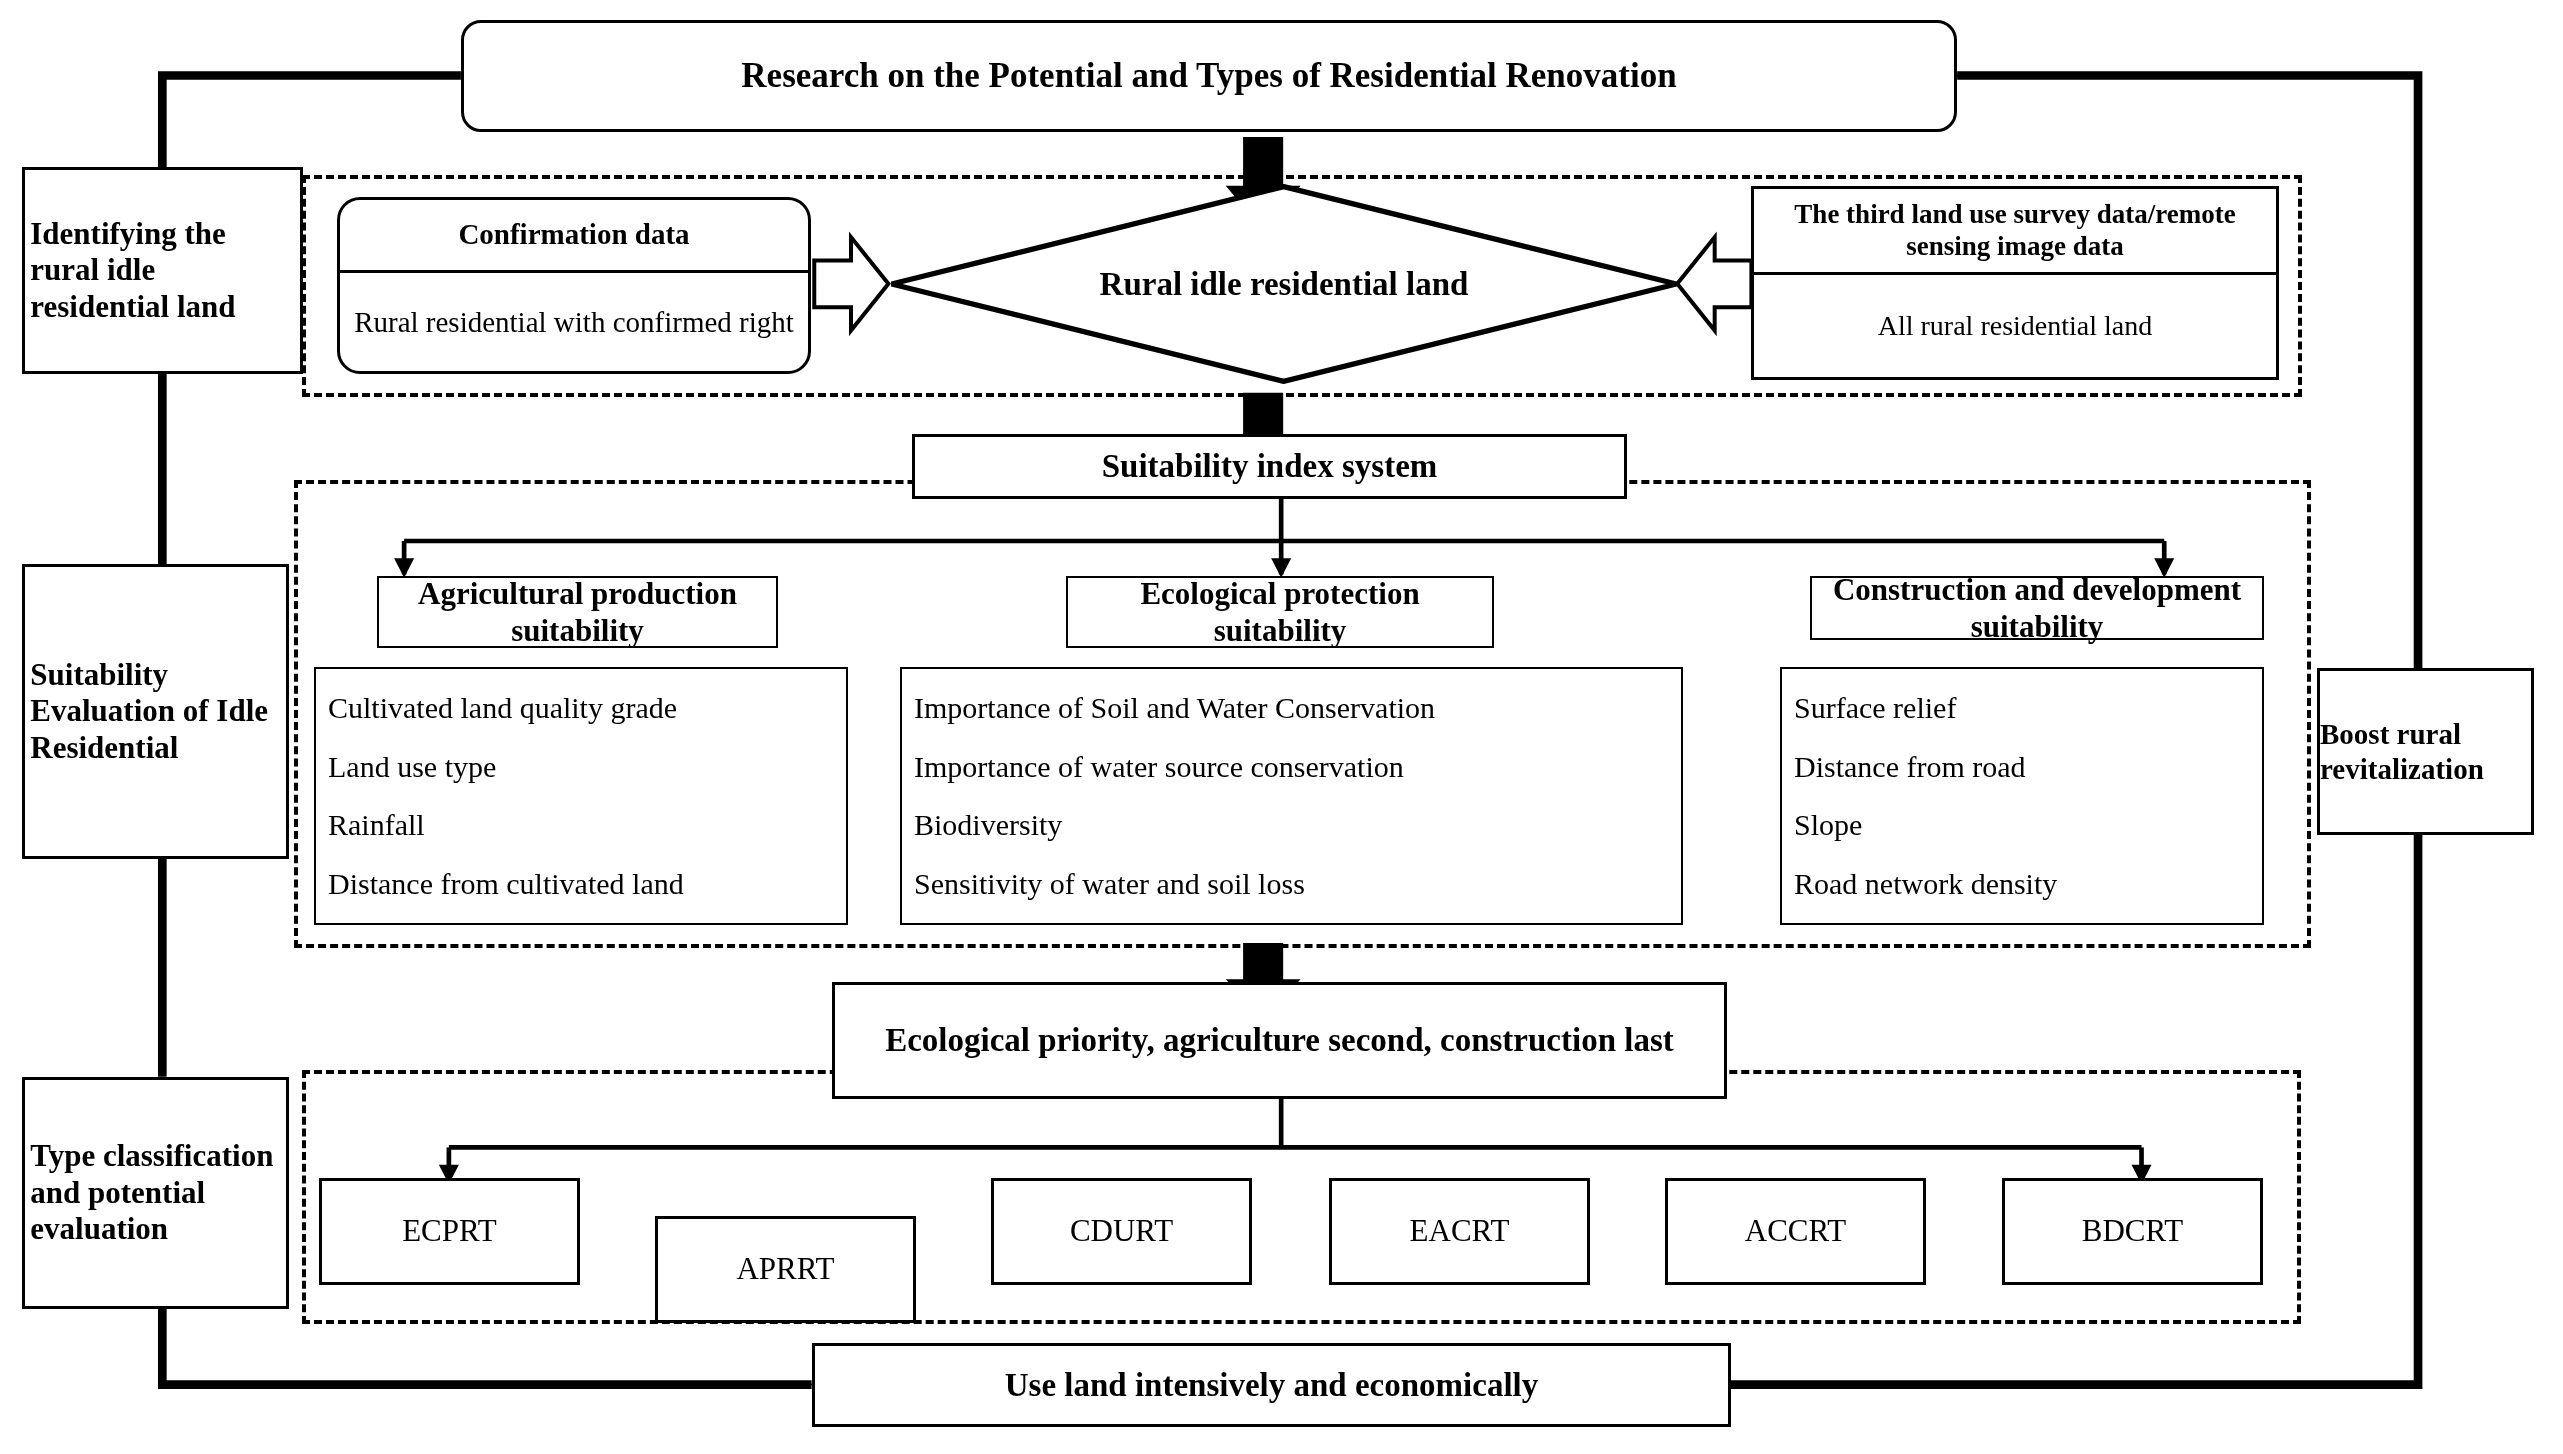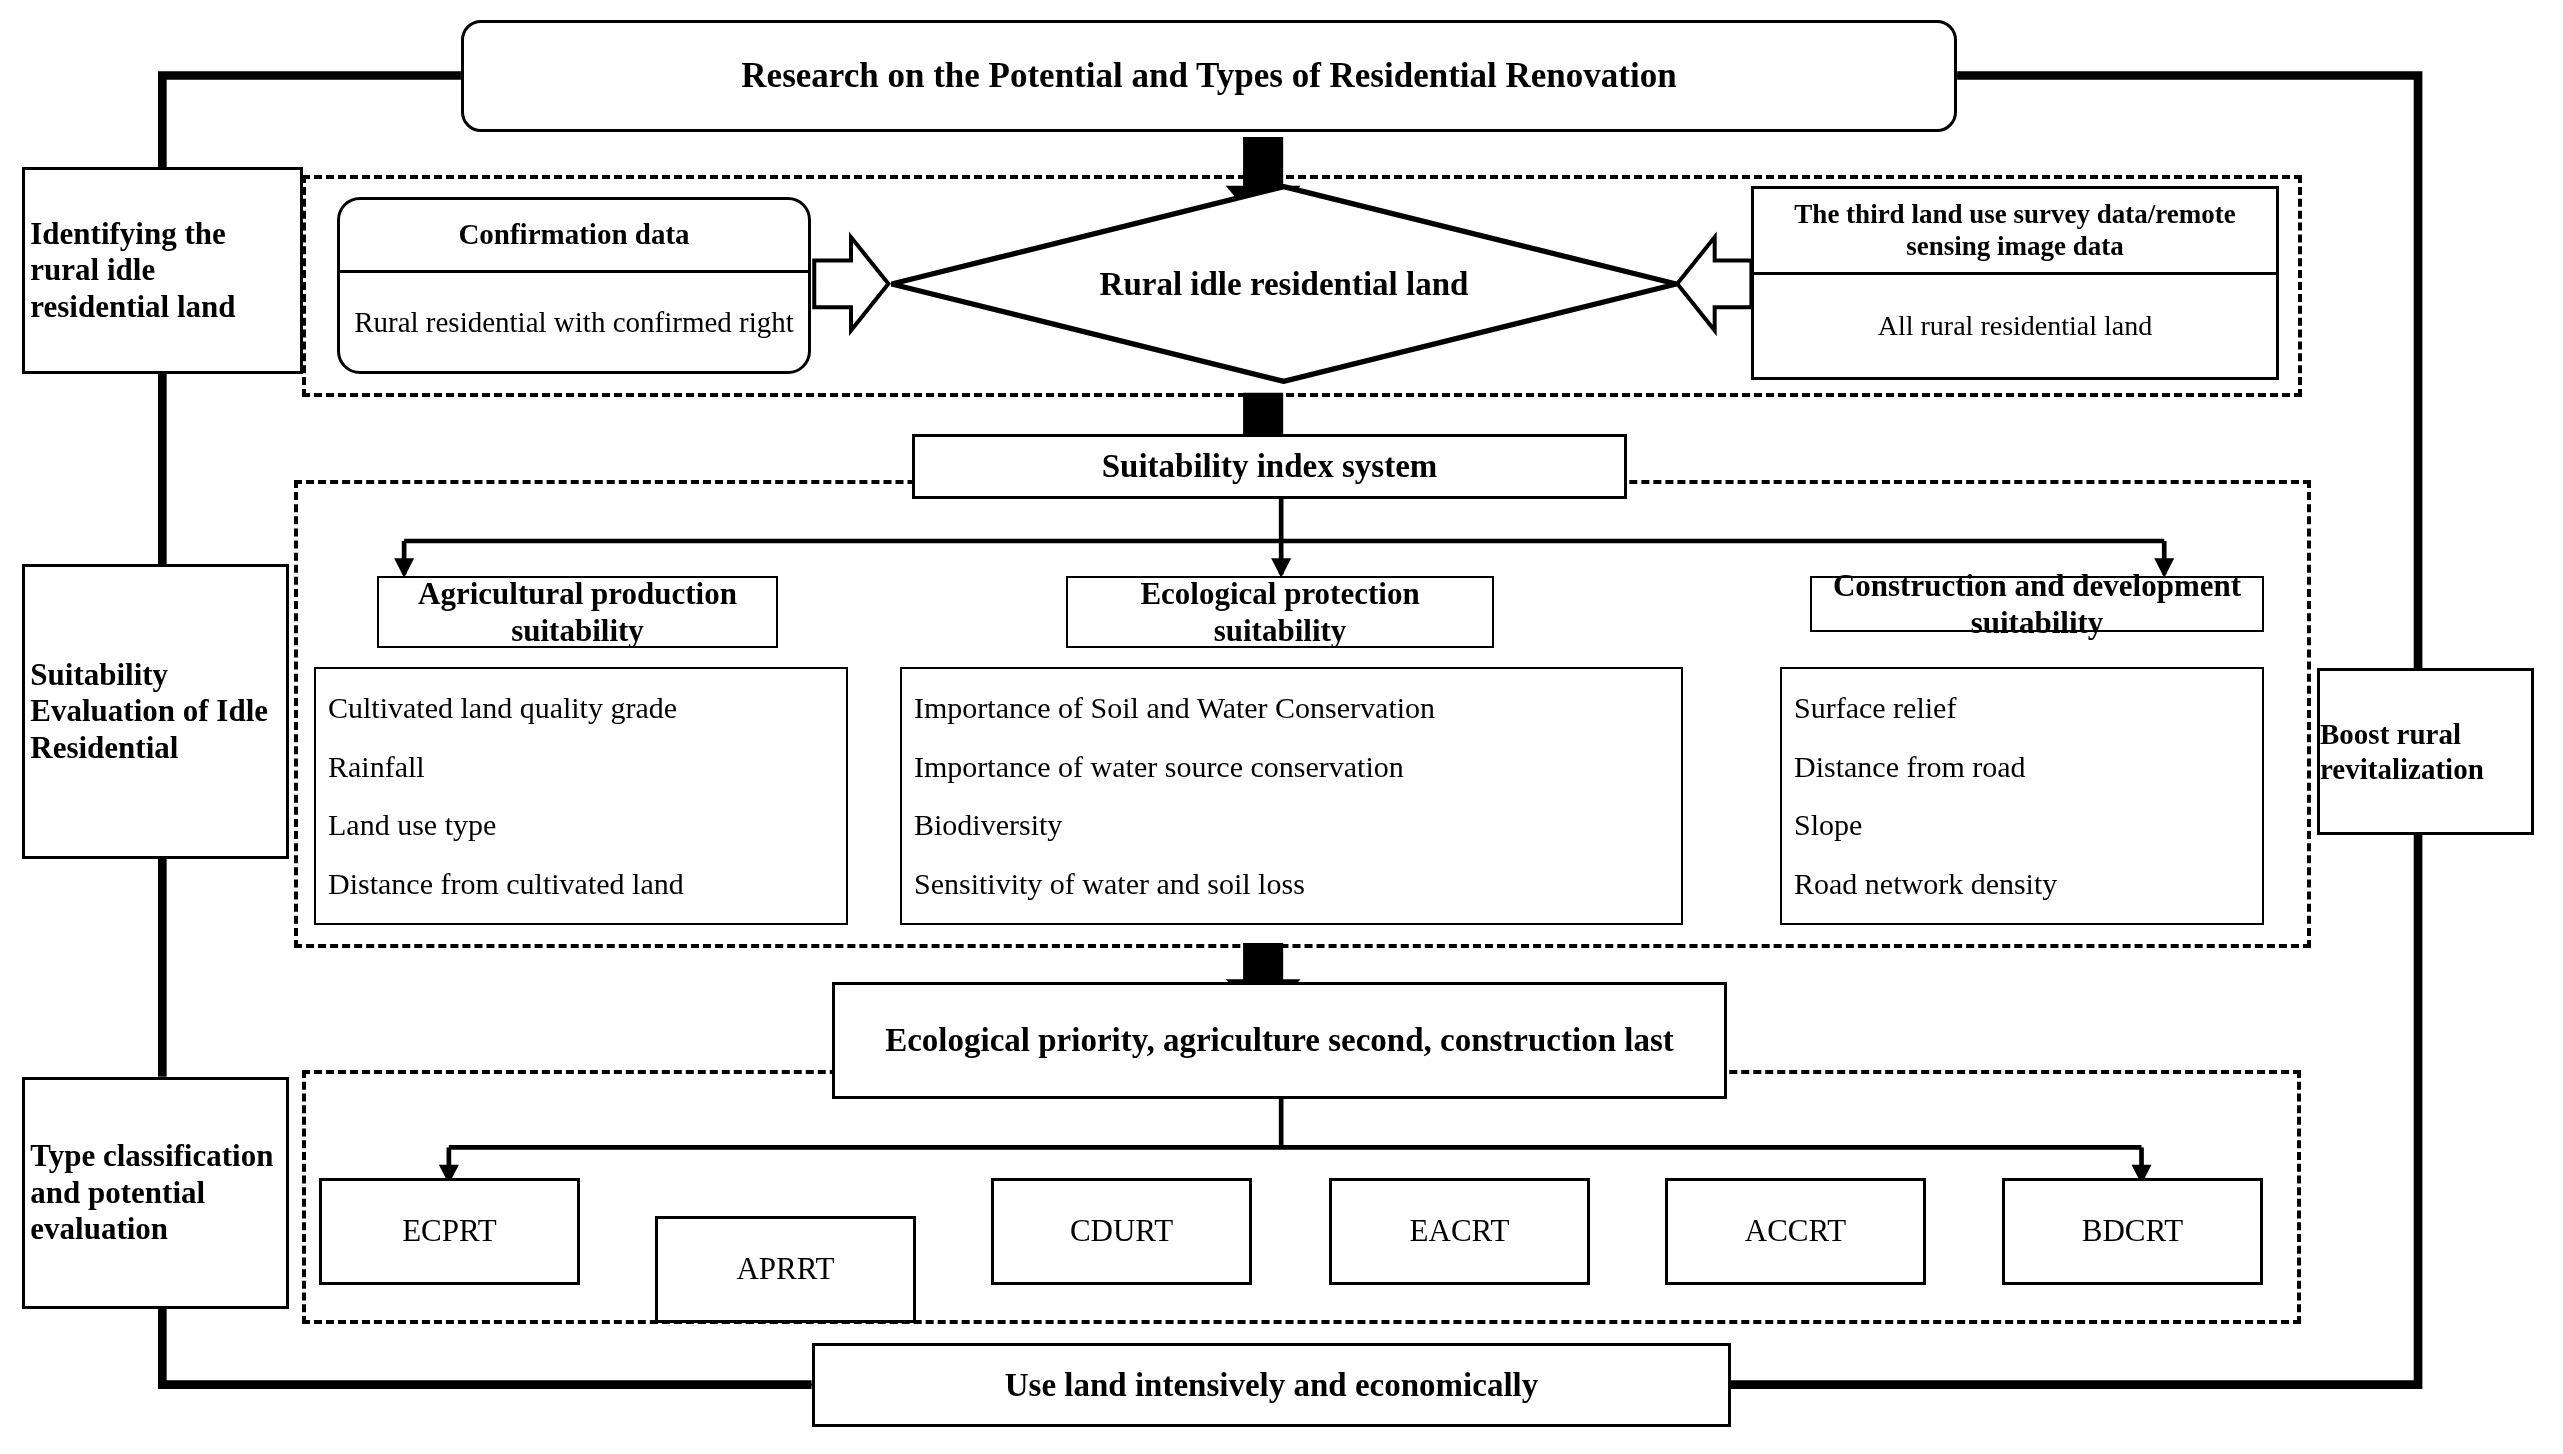--- a/index.html
+++ b/index.html
@@ -139,36 +139,36 @@
 
   <div class="box bold" style="left:912px;top:434px;width:715px;height:65px;font-size:33px;z-index:4;">
     <span>Suitability index system</span>
   </div>
 
   <div class="grp-head" style="left:377px;top:576px;width:401px;height:72px;">
     <span>Agricultural production suitability</span>
   </div>
   <div class="grp-list" style="left:314px;top:667px;width:534px;height:258px;">
     <div>Cultivated land quality grade</div>
+    <div>Land use type</div>
     <div>Rainfall</div>
-    <div>Land use type</div>
     <div>Distance from cultivated land</div>
   </div>
 
   <div class="grp-head" style="left:1066px;top:576px;width:428px;height:72px;">
     <span>Ecological protection suitability</span>
   </div>
   <div class="grp-list" style="left:900px;top:667px;width:783px;height:258px;">
     <div>Importance of Soil and Water Conservation</div>
     <div>Importance of water source conservation</div>
     <div>Biodiversity</div>
     <div>Sensitivity of water and soil loss</div>
   </div>
 
-  <div class="grp-head" style="left:1810px;top:576px;width:454px;height:56px;font-family:Liberation Serif, serif;">
+  <div class="grp-head" style="left:1810px;top:576px;width:454px;height:64px;font-family:Liberation Serif, serif;">
     <span>Construction and development  suitability</span>
   </div>
   <div class="grp-list" style="left:1780px;top:667px;width:484px;height:258px;">
     <div>Surface relief</div>
     <div>Distance from road</div>
     <div>Slope</div>
     <div>Road network density</div>
   </div>
 
   <div class="box bold" style="left:2317px;top:668px;width:217px;height:167px;font-size:29px;">

